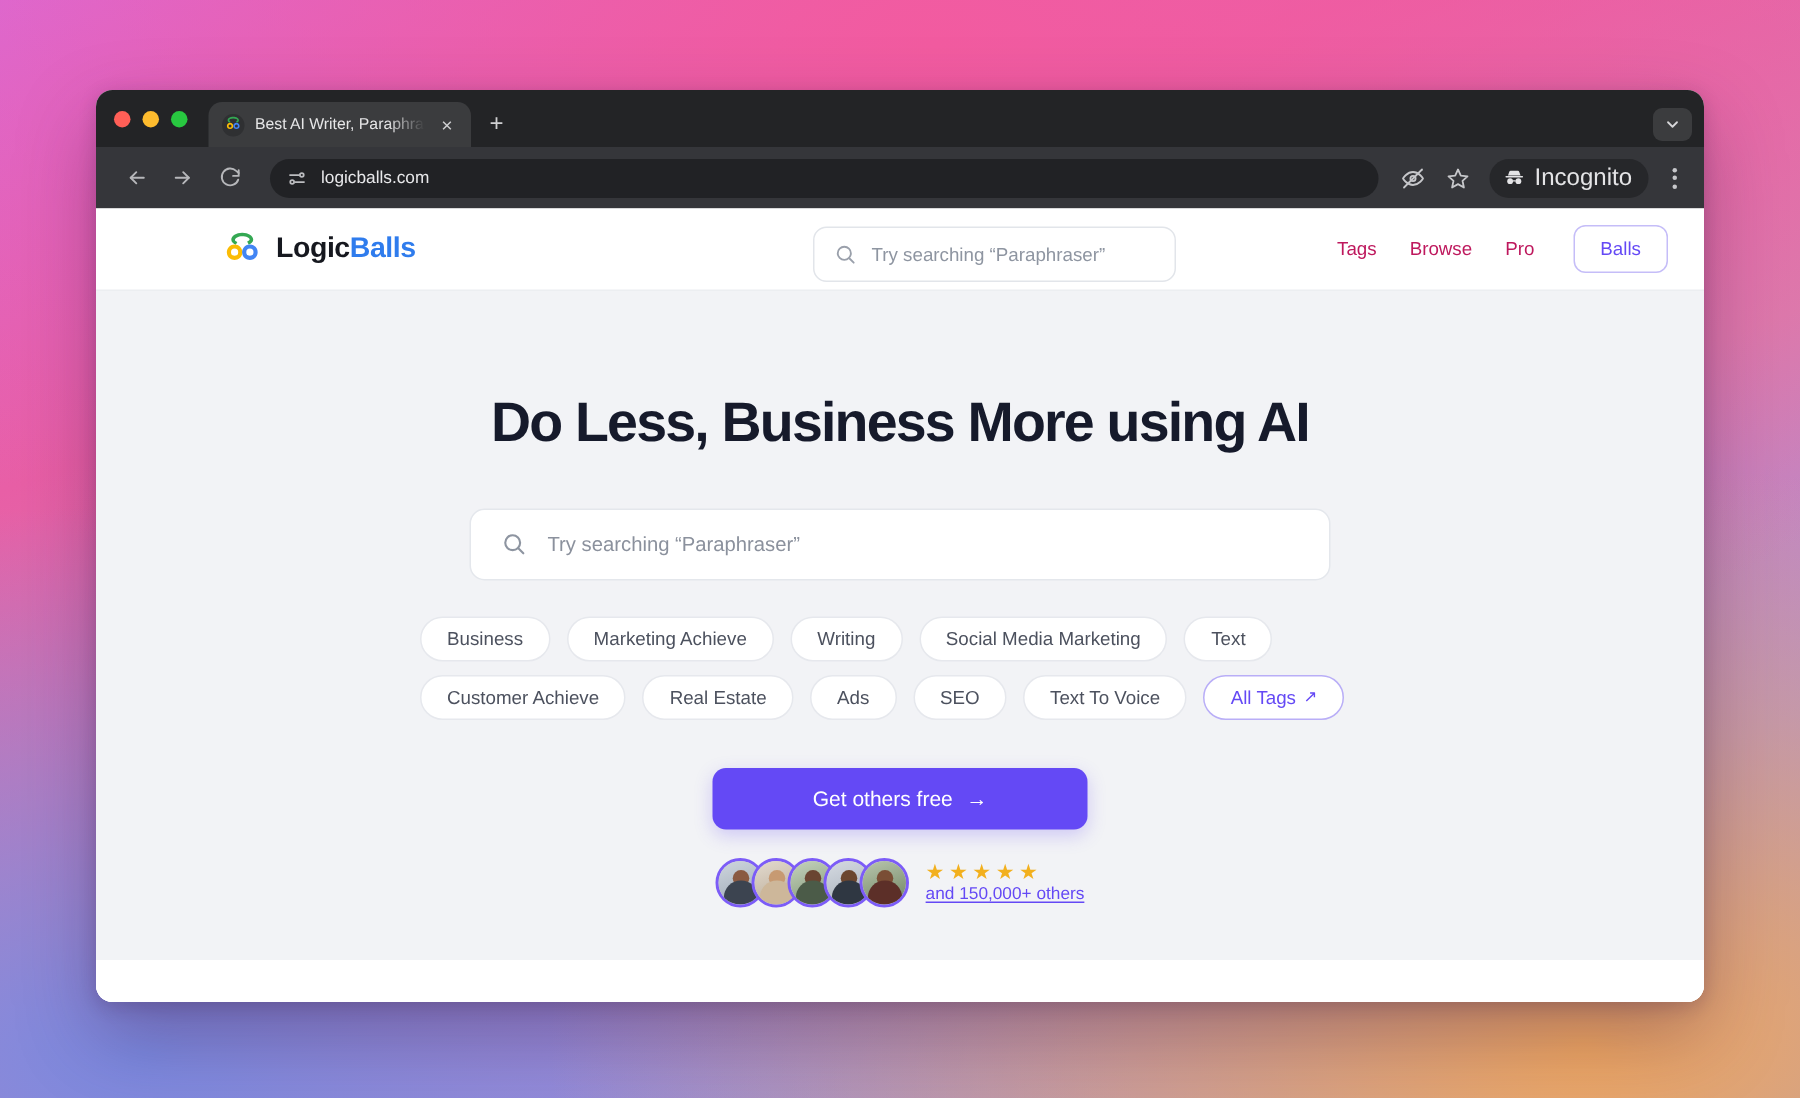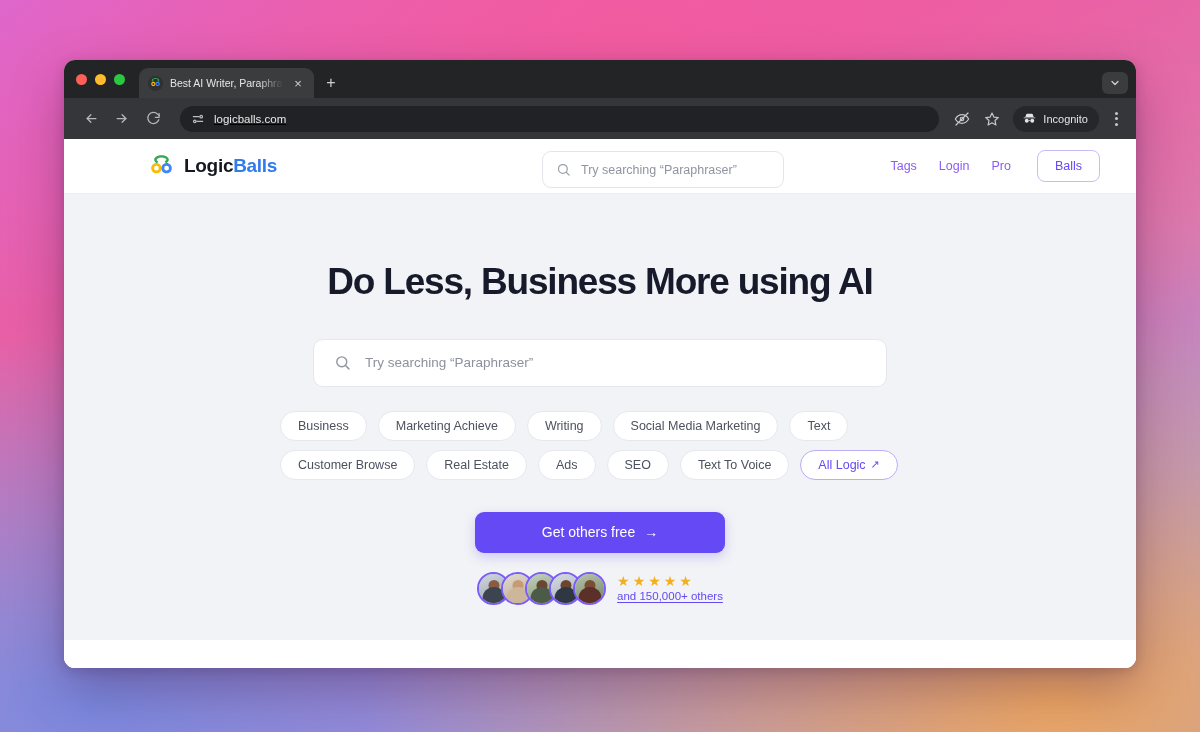--- a/index.html
+++ b/index.html
@@ -133,21 +133,20 @@
     height: 26px;
     background: #212225;
     border-radius: 13px;
     display: flex;
     align-items: center;
     padding: 0 11px;
     gap: 9px;
     margin-left: 10px;
     margin-right: 6px;
     min-width: 0;
-    text-decoration: underline;
   }
   .omnibox-icon { flex: 0 0 14px; display: flex; color: #bcbdc0; }
   .omnibox-url {
     font-size: 11.5px;
     color: #e8e8ea;
     white-space: nowrap;
     overflow: hidden;
   }
   .toolbar-icon {
     width: 26px; height: 26px;
@@ -157,21 +156,21 @@
   .incognito-pill {
     height: 26px;
     background: #26272a;
     border-radius: 13px;
     display: flex;
     align-items: center;
     gap: 6px;
     padding: 0 11px 0 9px;
     margin-left: 4px;
   }
-  .incognito-label { font-size: 11px; color: #e4e4e6; white-space: nowrap; }
+  .incognito-label { font-size: 16px; color: #e4e4e6; white-space: nowrap; }
   .kebab {
     width: 22px; height: 26px;
     display: flex; flex-direction: column; align-items: center; justify-content: center;
     gap: 2.5px;
     margin-left: 2px;
   }
   .kebab i { width: 3px; height: 3px; border-radius: 50%; background: #c6c7ca; display: block; }
 
   
   .viewport {
@@ -184,21 +183,21 @@
   }
 
   
   .site-header {
     height: 55px;
     flex: 0 0 55px;
     background: #ffffff;
     border-bottom: 1px solid #eceef1;
     display: flex;
     align-items: center;
-    padding: 0 36px 0 0;
+    padding: 0 24px 0 0;
     position: relative;
   }
   .brand {
     display: flex;
     align-items: center;
     gap: 9px;
     padding-left: 84px;
     flex: 0 0 auto;
   }
   .brand-mark { width: 27px; height: 25px; flex: 0 0 27px; }
@@ -228,21 +227,21 @@
   .header-search .s-text { font-size: 12.5px; color: #8e95a1; }
 
   .header-nav {
     margin-left: auto;
     display: flex;
     align-items: center;
     gap: 22px;
   }
   .nav-link {
     font-size: 12.5px;
-    color: #8b5cf6;
+    color: #be185d;
   }
   .login-btn {
     border: 1px solid #c5bdf8;
     color: #6449f5;
     font-size: 12.5px;
     border-radius: 8px;
     padding: 8px 17px;
     background: #fff;
     margin-left: 4px;
   }
@@ -498,21 +497,21 @@
           <svg width="15" height="15" viewBox="0 0 24 24" fill="none" stroke="currentColor" stroke-width="2" stroke-linecap="round" aria-hidden="true">
             <circle cx="11" cy="11" r="7"></circle>
               <line x1="16.3" y1="16.3" x2="21" y2="21"></line>
           </svg>
         </span>
         <span class="s-text">Try searching “Paraphraser”</span>
       </div>
 
       <div class="header-nav">
         <a class="nav-link">Tags</a>
-        <a class="nav-link">Login</a>
+        <a class="nav-link">Browse</a>
         <a class="nav-link">Pro</a>
         <button class="login-btn">Balls</button>
       </div>
     </div>
 
     <div class="hero">
 
       <h1 class="hero-title">Do Less, Business More using AI</h1>
 
       <div class="hero-search">
@@ -527,27 +526,27 @@
 
       <div class="tag-rows">
         <div class="tag-row">
           <button class="tag">Business</button>
           <button class="tag">Marketing Achieve</button>
           <button class="tag">Writing</button>
           <button class="tag">Social Media Marketing</button>
           <button class="tag">Text</button>
         </div>
         <div class="tag-row">
-          <button class="tag">Customer Browse</button>
+          <button class="tag">Customer Achieve</button>
           <button class="tag">Real Estate</button>
           <button class="tag">Ads</button>
           <button class="tag">SEO</button>
           <button class="tag">Text To Voice</button>
           <button class="tag all-tags">
-              <span>All Logic</span>
+              <span>All Tags</span>
               <span class="arrow">↗</span>
             </button>
         </div>
       </div>
 
       <button class="cta">
         <span>Get others free</span>
         <span>→</span>
       </button>
 

